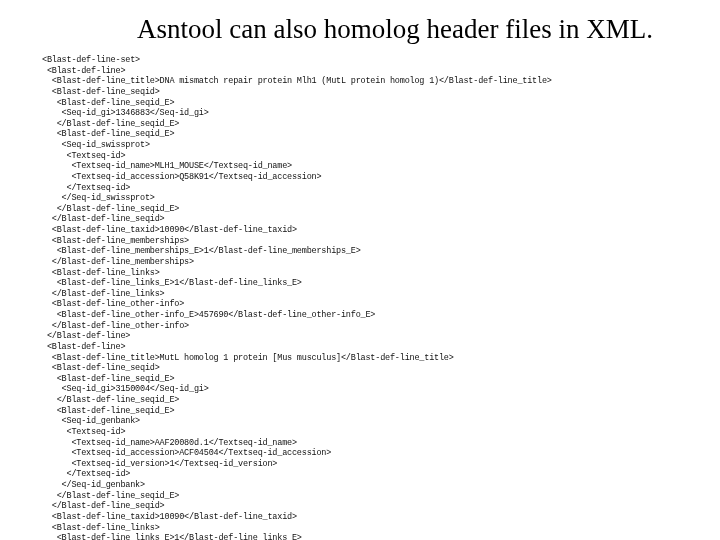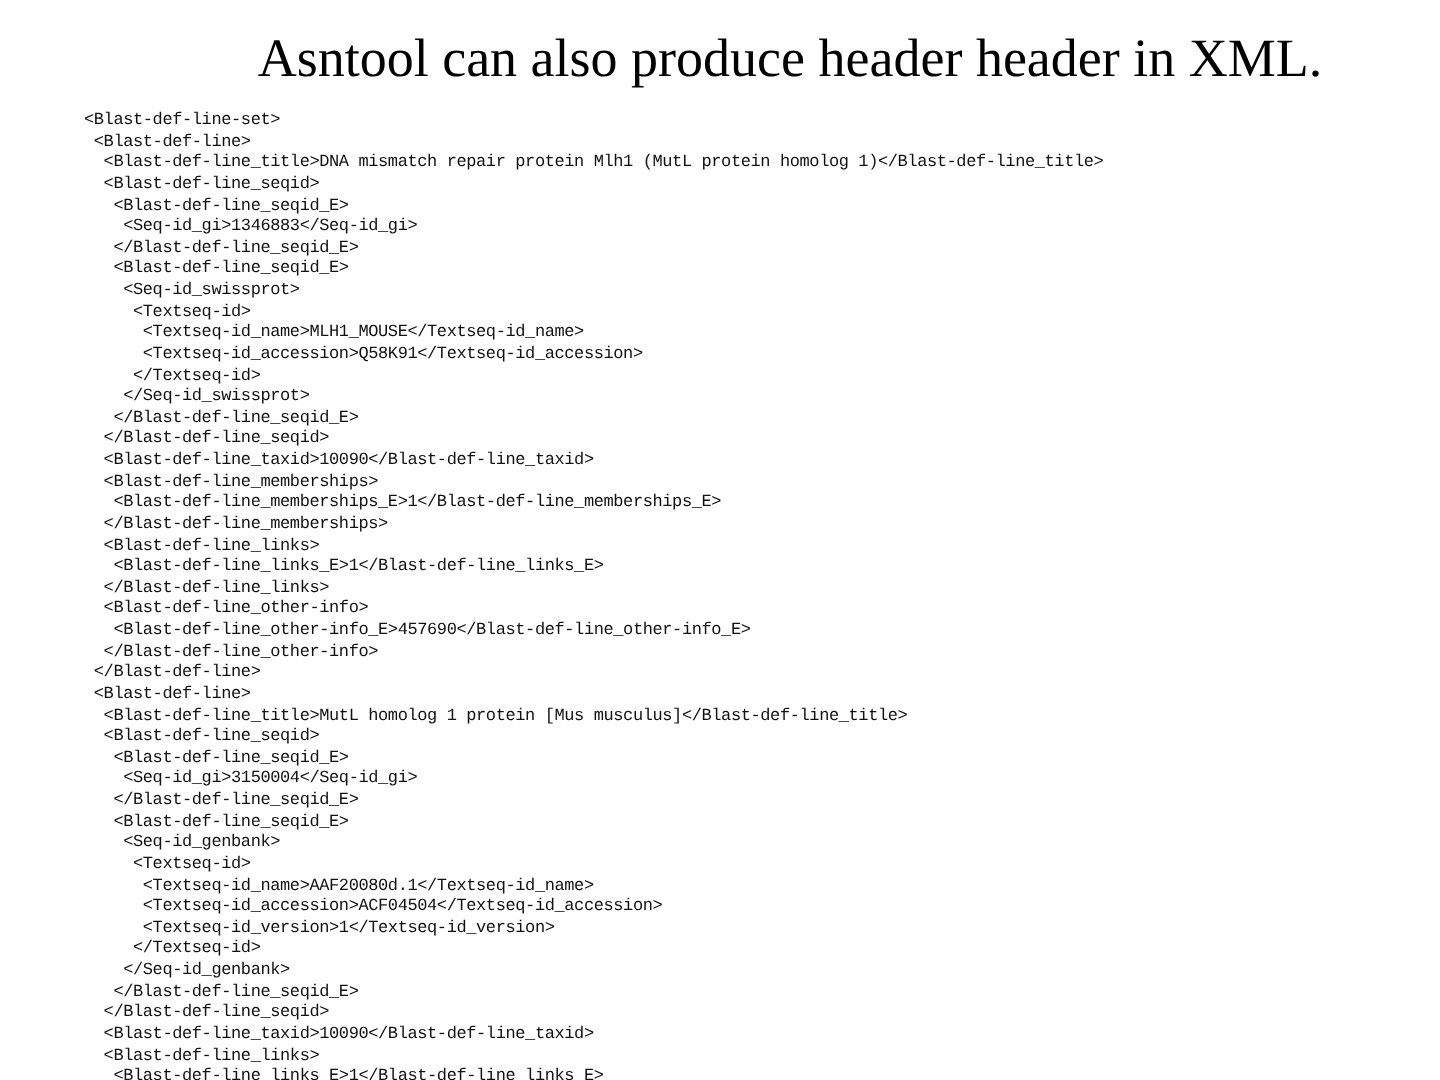--- a/index.html
+++ b/index.html
@@ -3,21 +3,21 @@
 <meta charset="utf-8">
 <style>
 html,body{margin:0;padding:0;width:720px;height:540px;background:#fff;font-family:"Times New Roman",Times,serif;color:#000}
 .slide{padding:14px 20px 0 20px}
 .title{font-size:27px;text-align:center;margin:0 0 10px 70px}
 .code{font-family:"Courier New",monospace;font-size:8.5px;line-height:1.25;white-space:pre;color:#111;margin-left:22px;letter-spacing:-0.2px}
 </style>
 </head>
 <body>
 <div class="slide">
-<div class="title">Asntool can also produce header header in XML.</div>
+<div class="title">Asntool can also homolog header files in XML.</div>
 <div class="code">&lt;Blast-def-line-set&gt;
  &lt;Blast-def-line&gt;
   &lt;Blast-def-line_title&gt;DNA mismatch repair protein Mlh1 (MutL protein homolog 1)&lt;/Blast-def-line_title&gt;
   &lt;Blast-def-line_seqid&gt;
    &lt;Blast-def-line_seqid_E&gt;
     &lt;Seq-id_gi&gt;1346883&lt;/Seq-id_gi&gt;
    &lt;/Blast-def-line_seqid_E&gt;
    &lt;Blast-def-line_seqid_E&gt;
     &lt;Seq-id_swissprot&gt;
      &lt;Textseq-id&gt;

